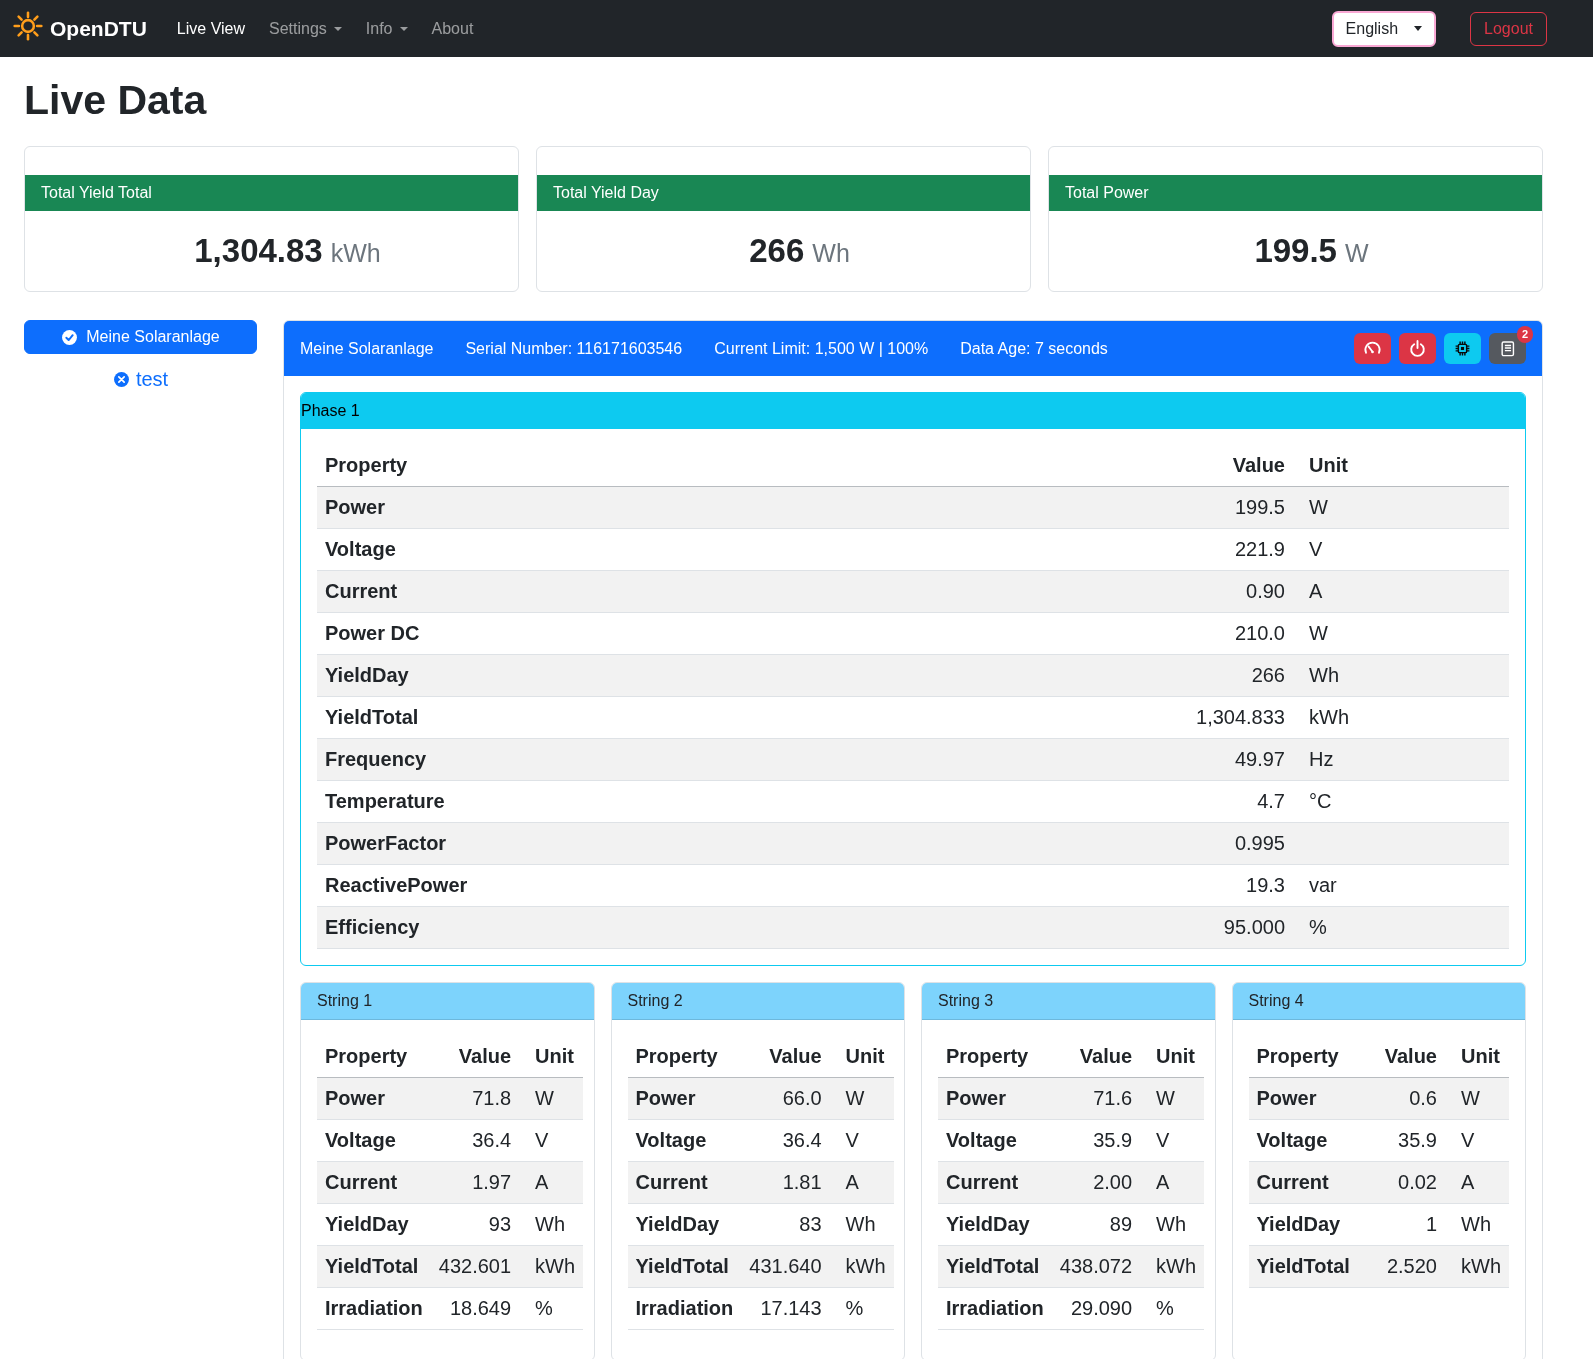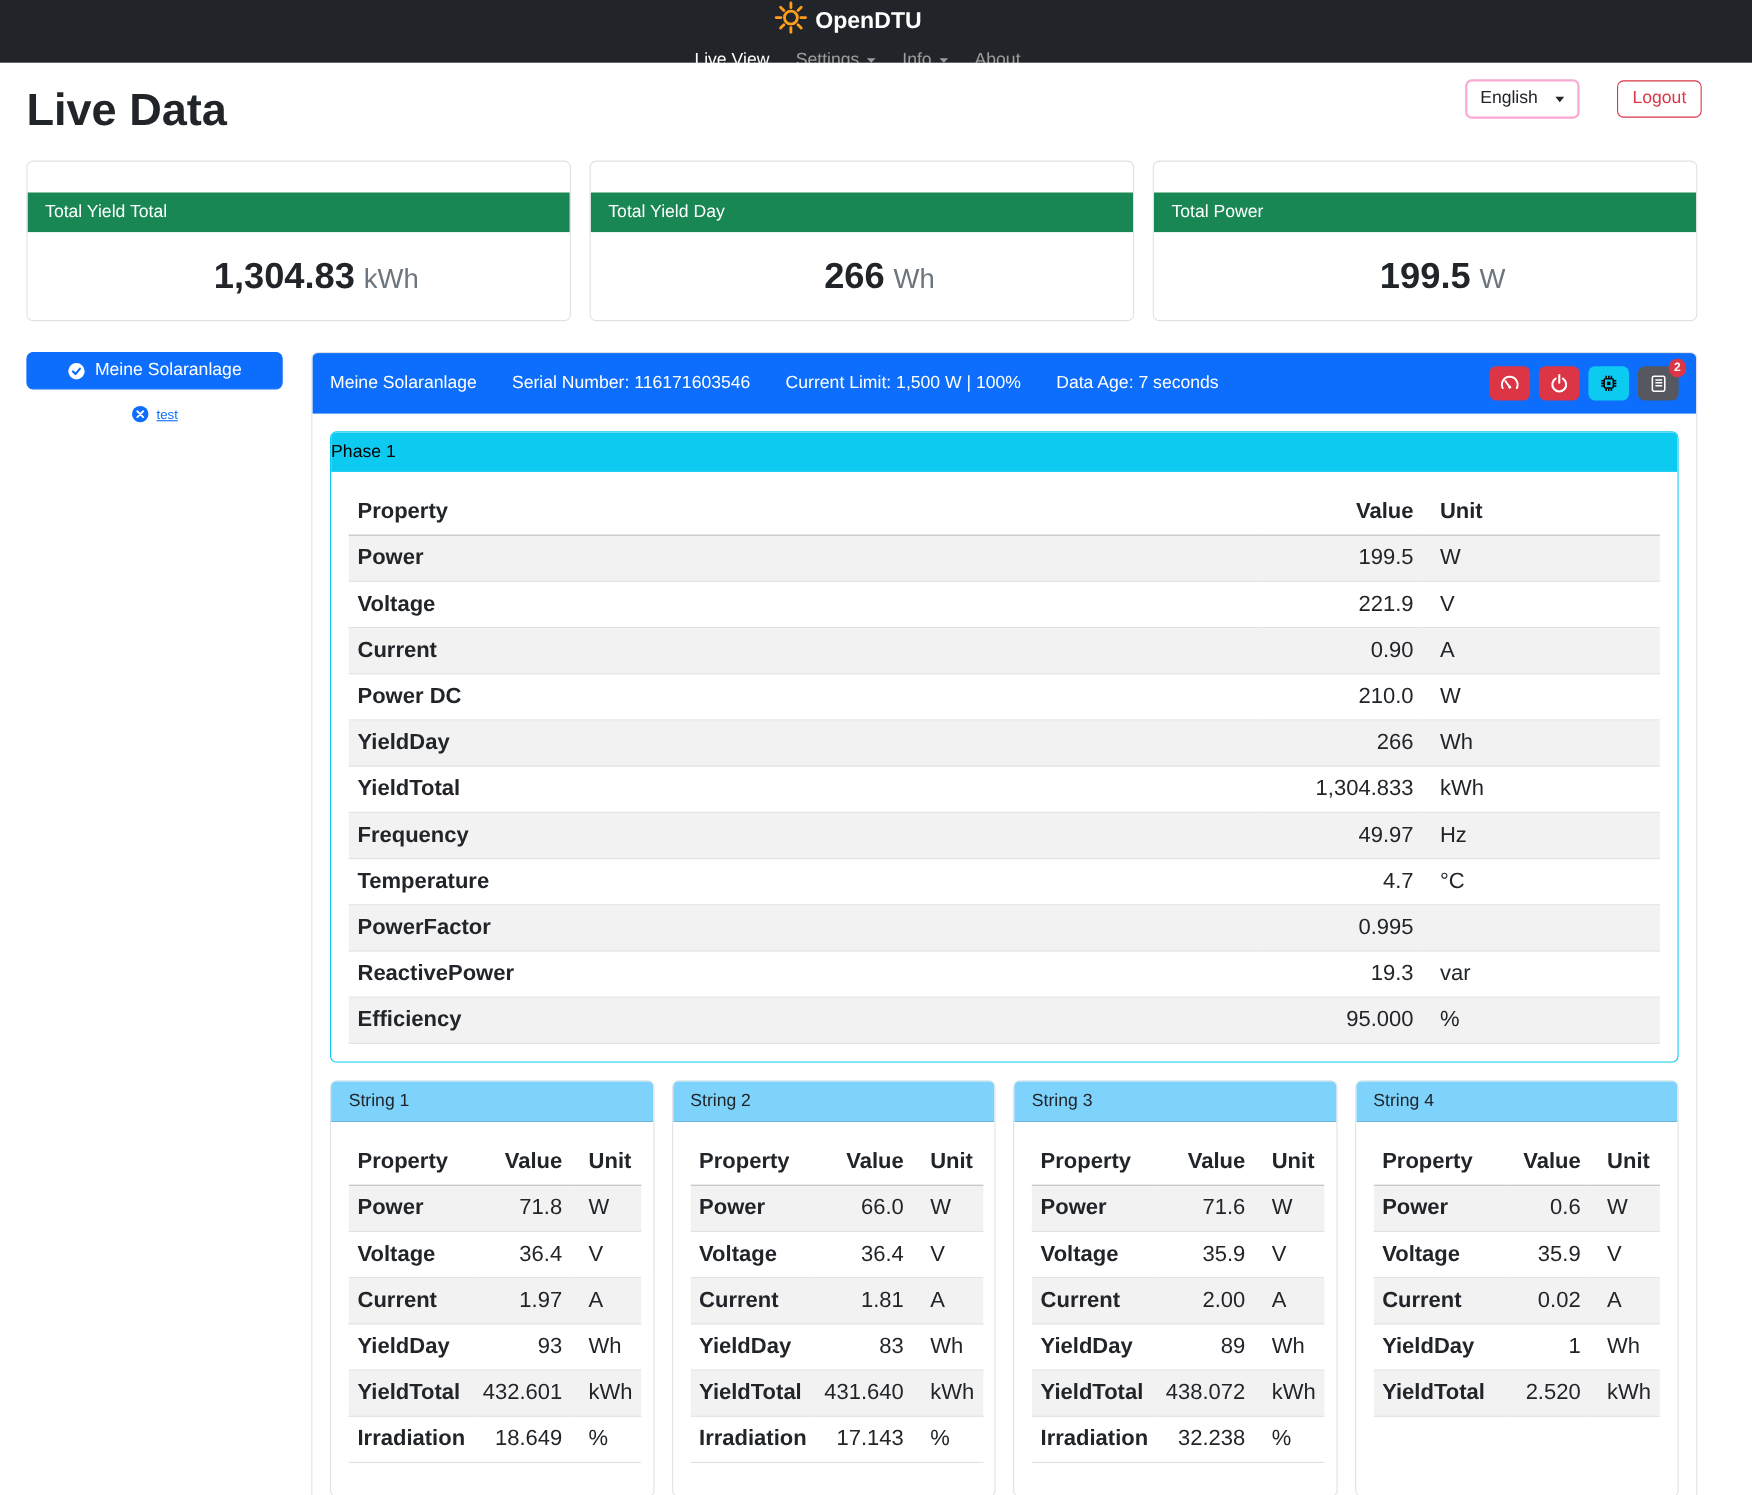--- a/index.html
+++ b/index.html
@@ -13,21 +13,20 @@
     font-size: 16px;
   }
 
   
   .navbar {
     height: 57px;
     background: #212529;
     display: flex;
     align-items: center;
     padding: 0 46px 0 12px;
-    flex-direction: column;
   }
   .brand {
     display: flex;
     align-items: center;
     gap: 6px;
     color: #fff;
     font-size: 21px;
     font-weight: 700;
     cursor: pointer;
     margin-right: 18px;
@@ -132,21 +131,21 @@
     gap: 8px;
     cursor: pointer;
   }
   .test-row {
     margin-top: 14px;
     display: flex;
     align-items: center;
     justify-content: center;
     gap: 6px;
   }
-  .test-link { color: #0d6efd; cursor: pointer; font-size: 12px; text-decoration: underline; }
+  .test-link { color: #0d6efd; cursor: pointer; font-size: 20px; }
 
   
   .main-panel {
     flex: 1;
     border: 1px solid #dee2e6;
     border-radius: 6px;
     background: #fff;
     overflow: hidden;
   }
   .panel-header {
@@ -588,21 +587,21 @@
                     <td class="val">89</td>
                     <td class="unit">Wh</td>
                   </tr>
                   <tr>
                     <td class="prop">YieldTotal</td>
                     <td class="val">438.072</td>
                     <td class="unit">kWh</td>
                   </tr>
                   <tr>
                     <td class="prop">Irradiation</td>
-                    <td class="val">32.238</td>
+                    <td class="val">29.090</td>
                     <td class="unit">%</td>
                   </tr>
                 </tbody>
             </table>
           </div>
         </div>
 
         <div class="string-card">
           <div class="string-header">String 4</div>
           <div class="string-body">

